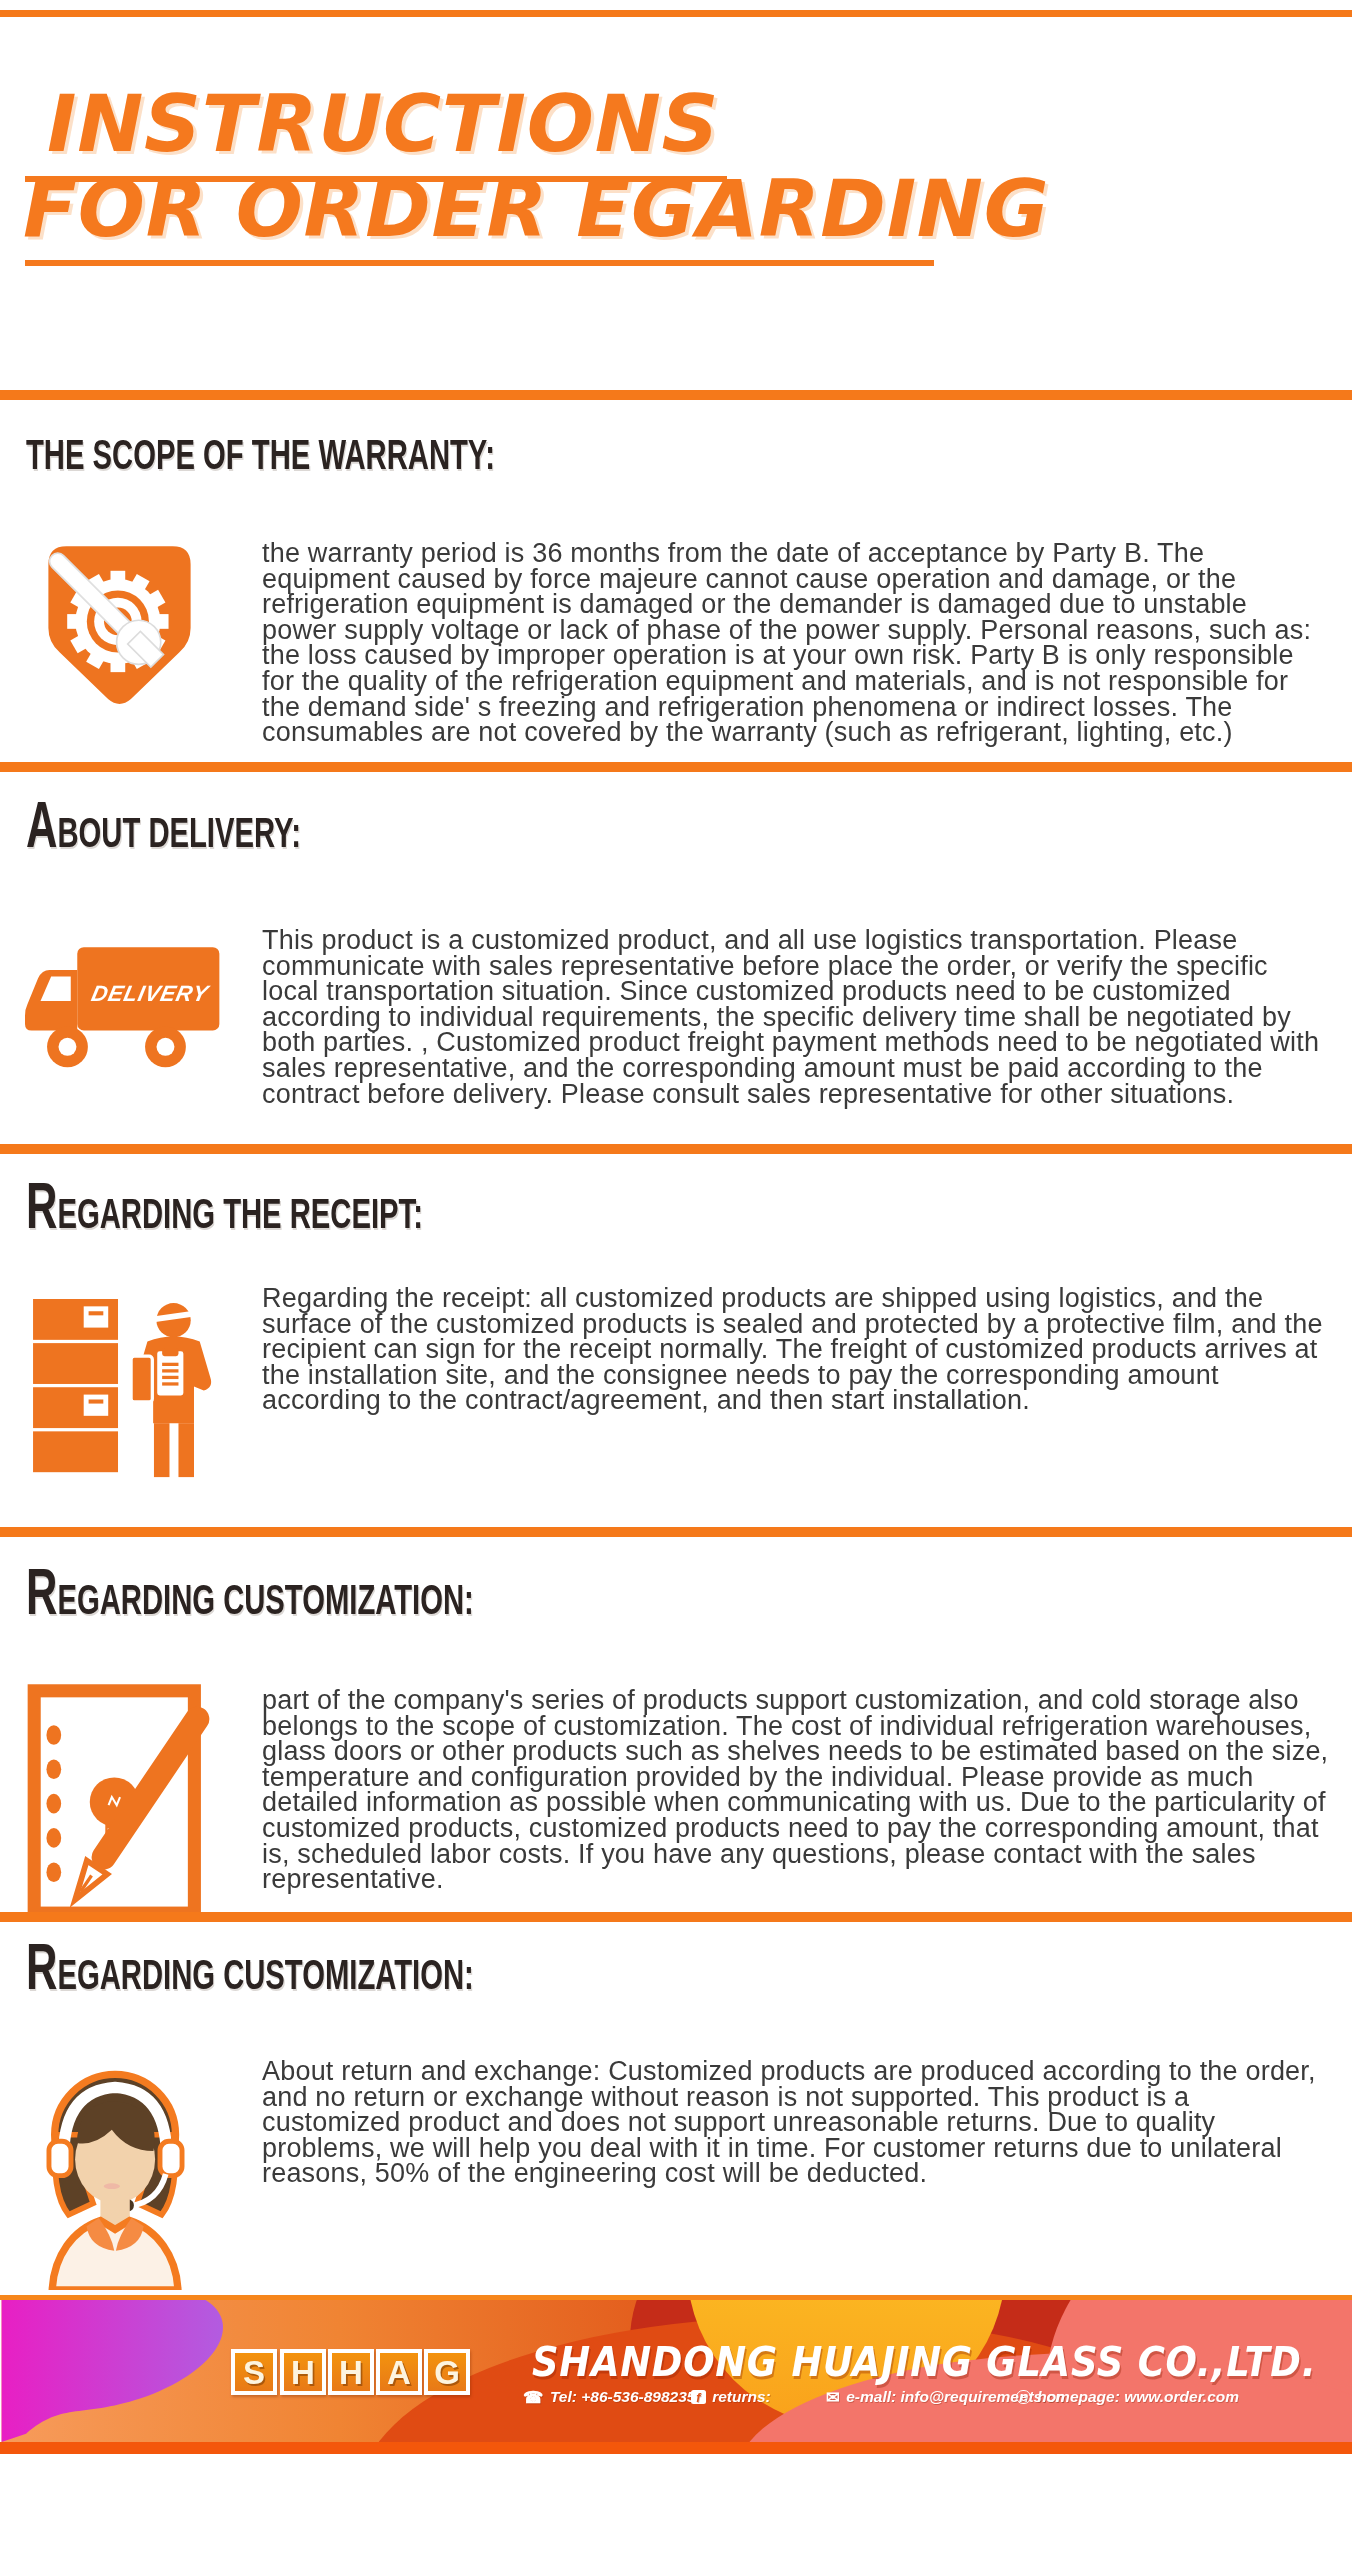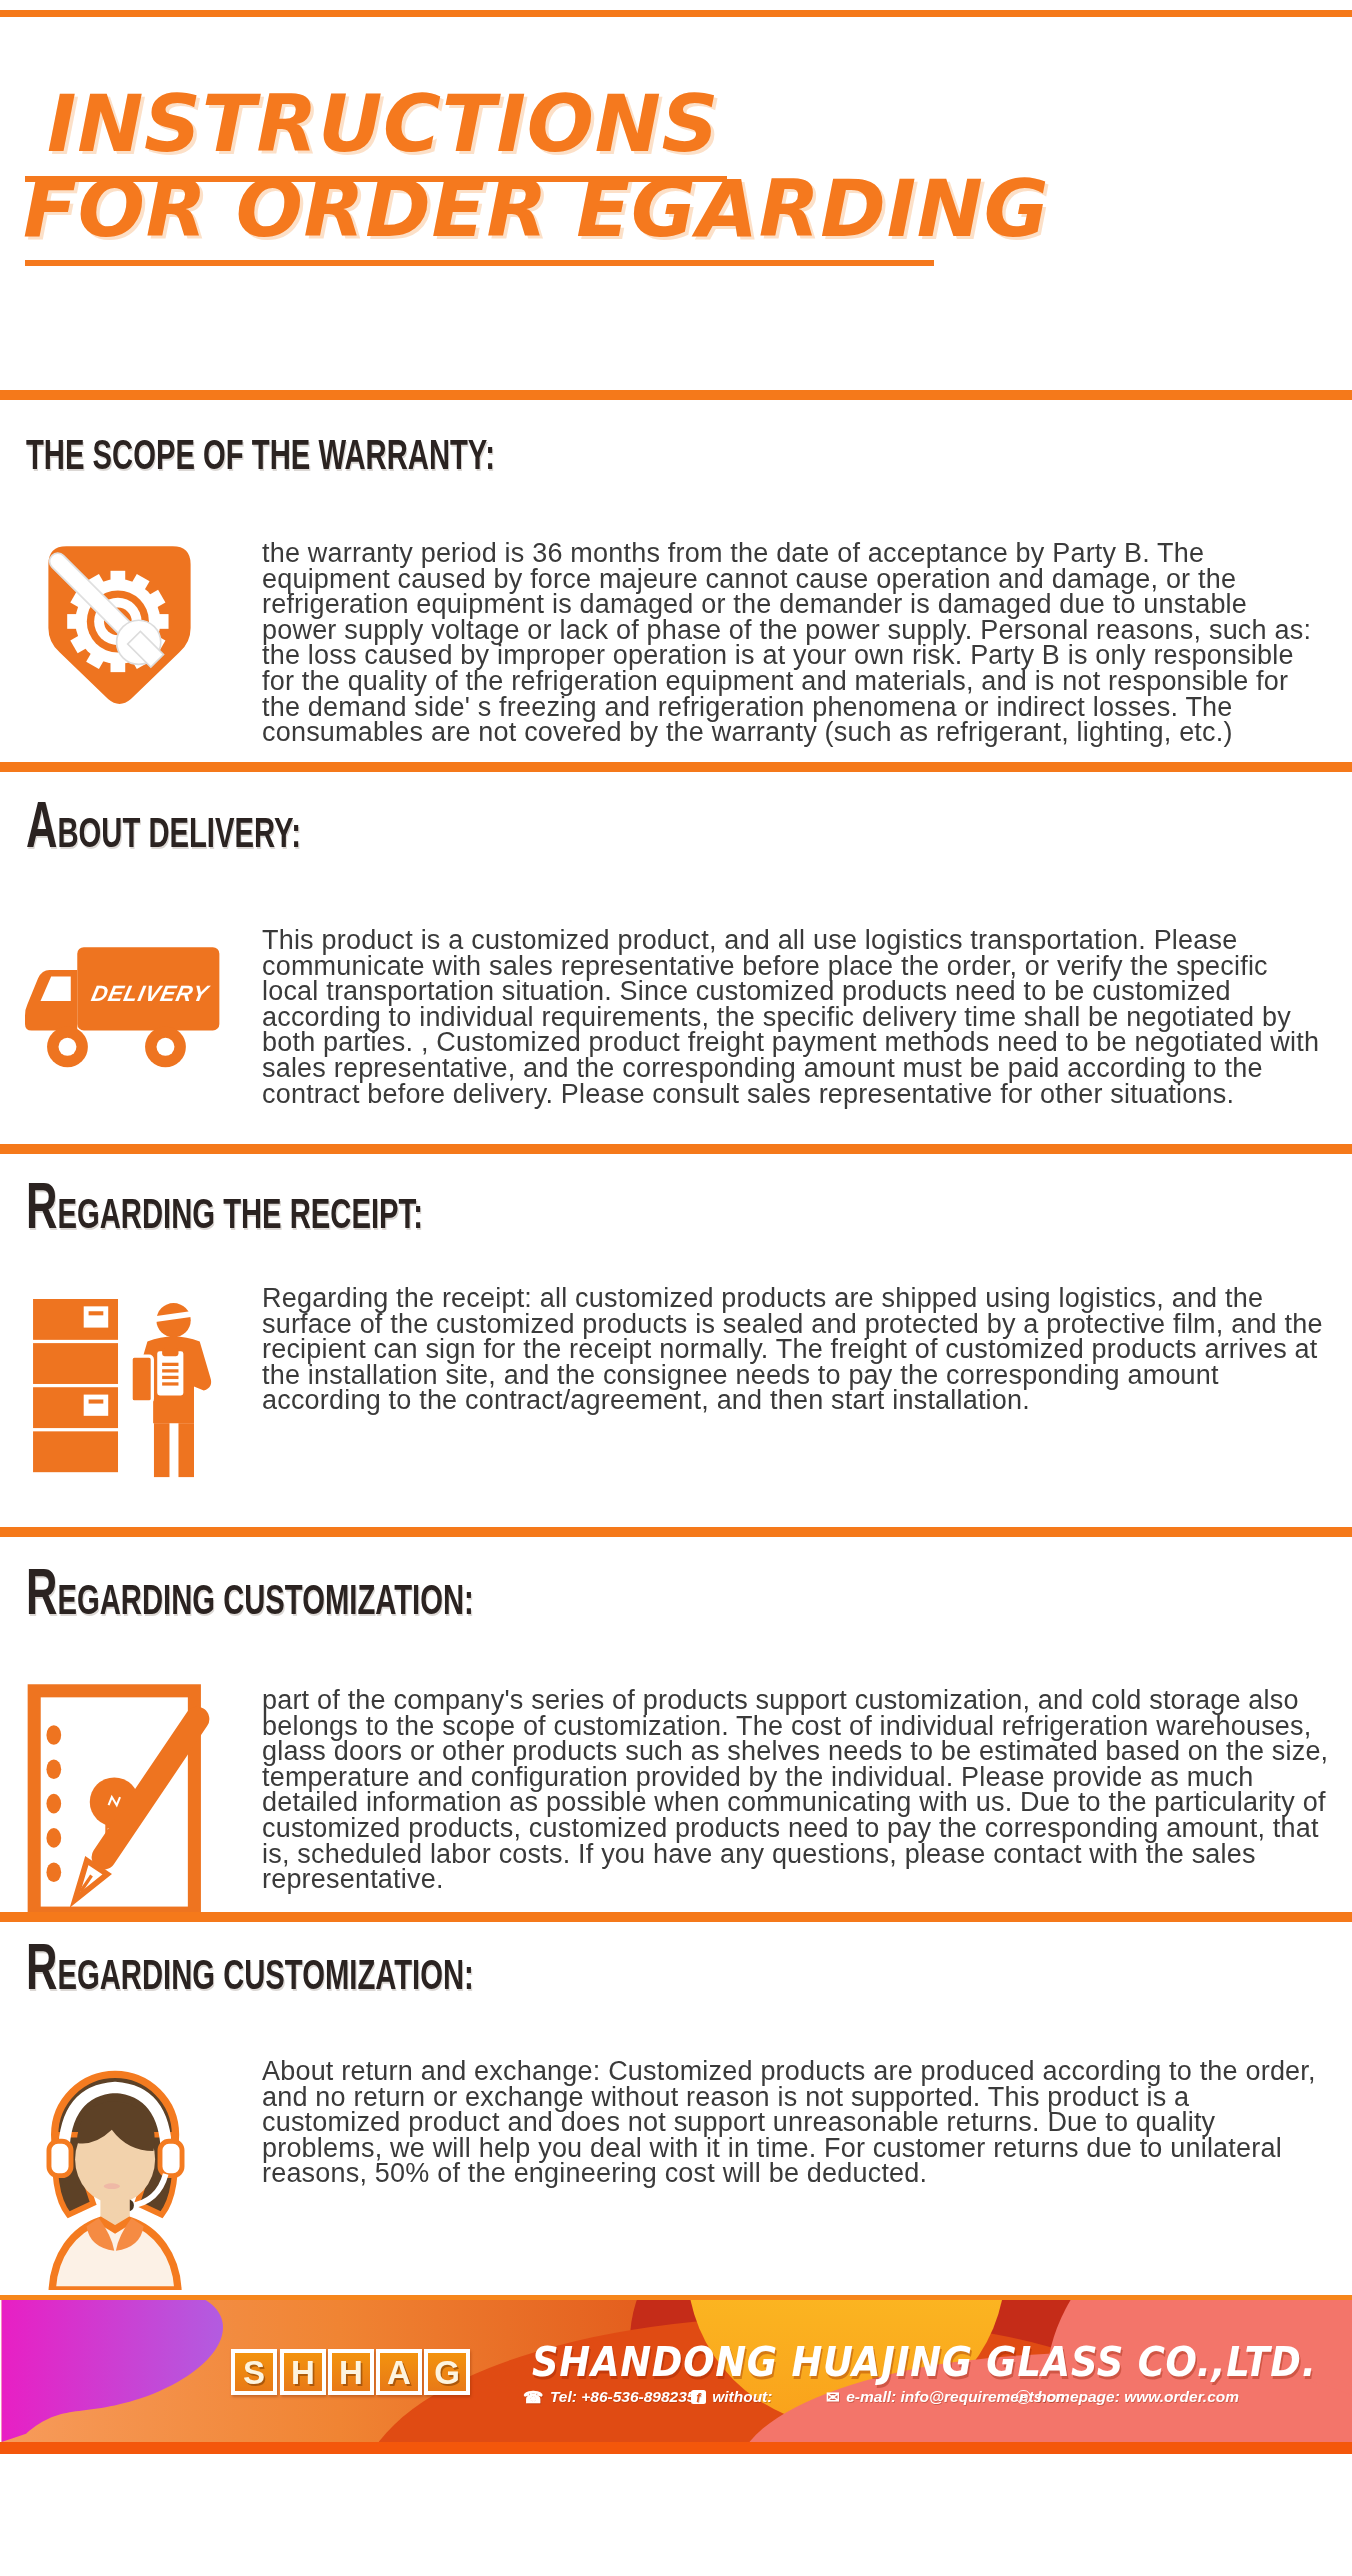--- a/index.html
+++ b/index.html
@@ -243,21 +243,21 @@
     </div>
 
   <div class="company" style="left:532px;top:2342px;">SHANDONG HUAJING GLASS CO.,LTD.</div>
 
   <div class="contact" style="left:523px;top:2388px;">
     <span class="ic-glyph">☎</span>
     <span>Tel: +86-536-8982358</span>
   </div>
   <div class="contact" style="left:691px;top:2388px;">
     <span class="fb-box">f</span>
-    <span>without:</span>
+    <span>returns:</span>
   </div>
   <div class="contact" style="left:826px;top:2388px;">
     <span class="ic-glyph">✉</span>
     <span>e-mall: info@requirements.cn</span>
   </div>
   <div class="contact" style="left:1016px;top:2388px;">
     <span class="globe">e</span>
     <span>homepage: www.order.com</span>
   </div>
 

